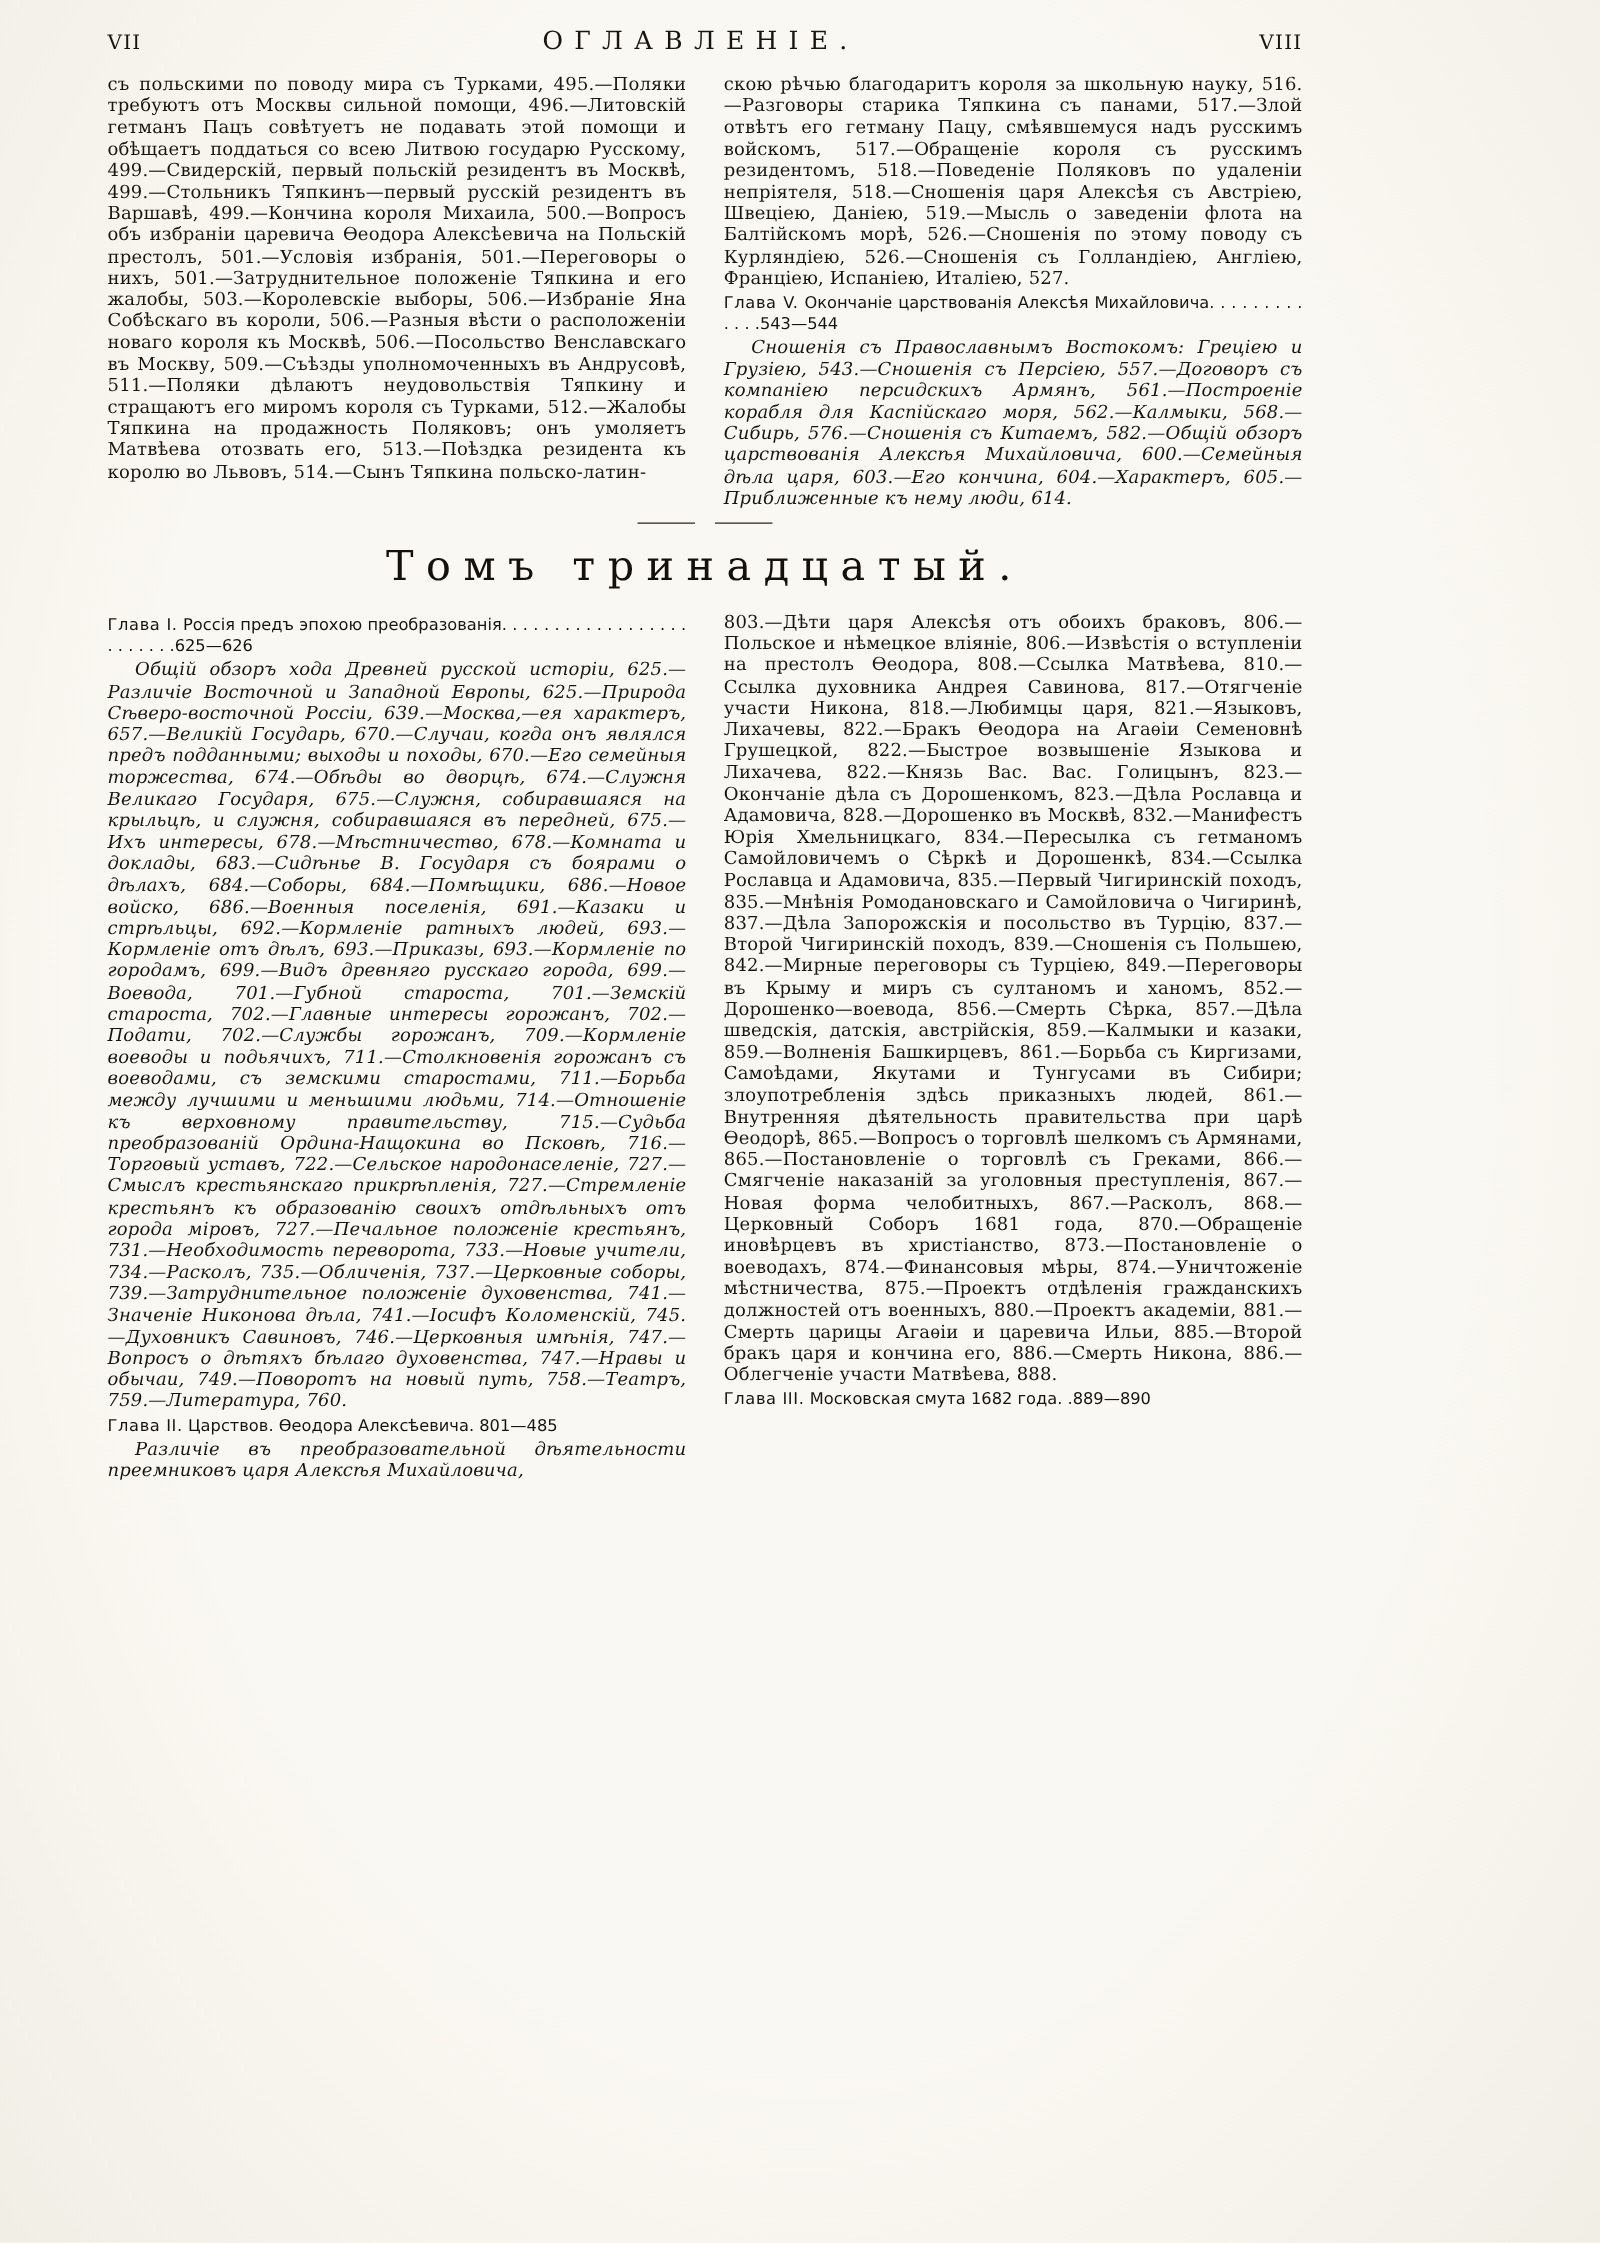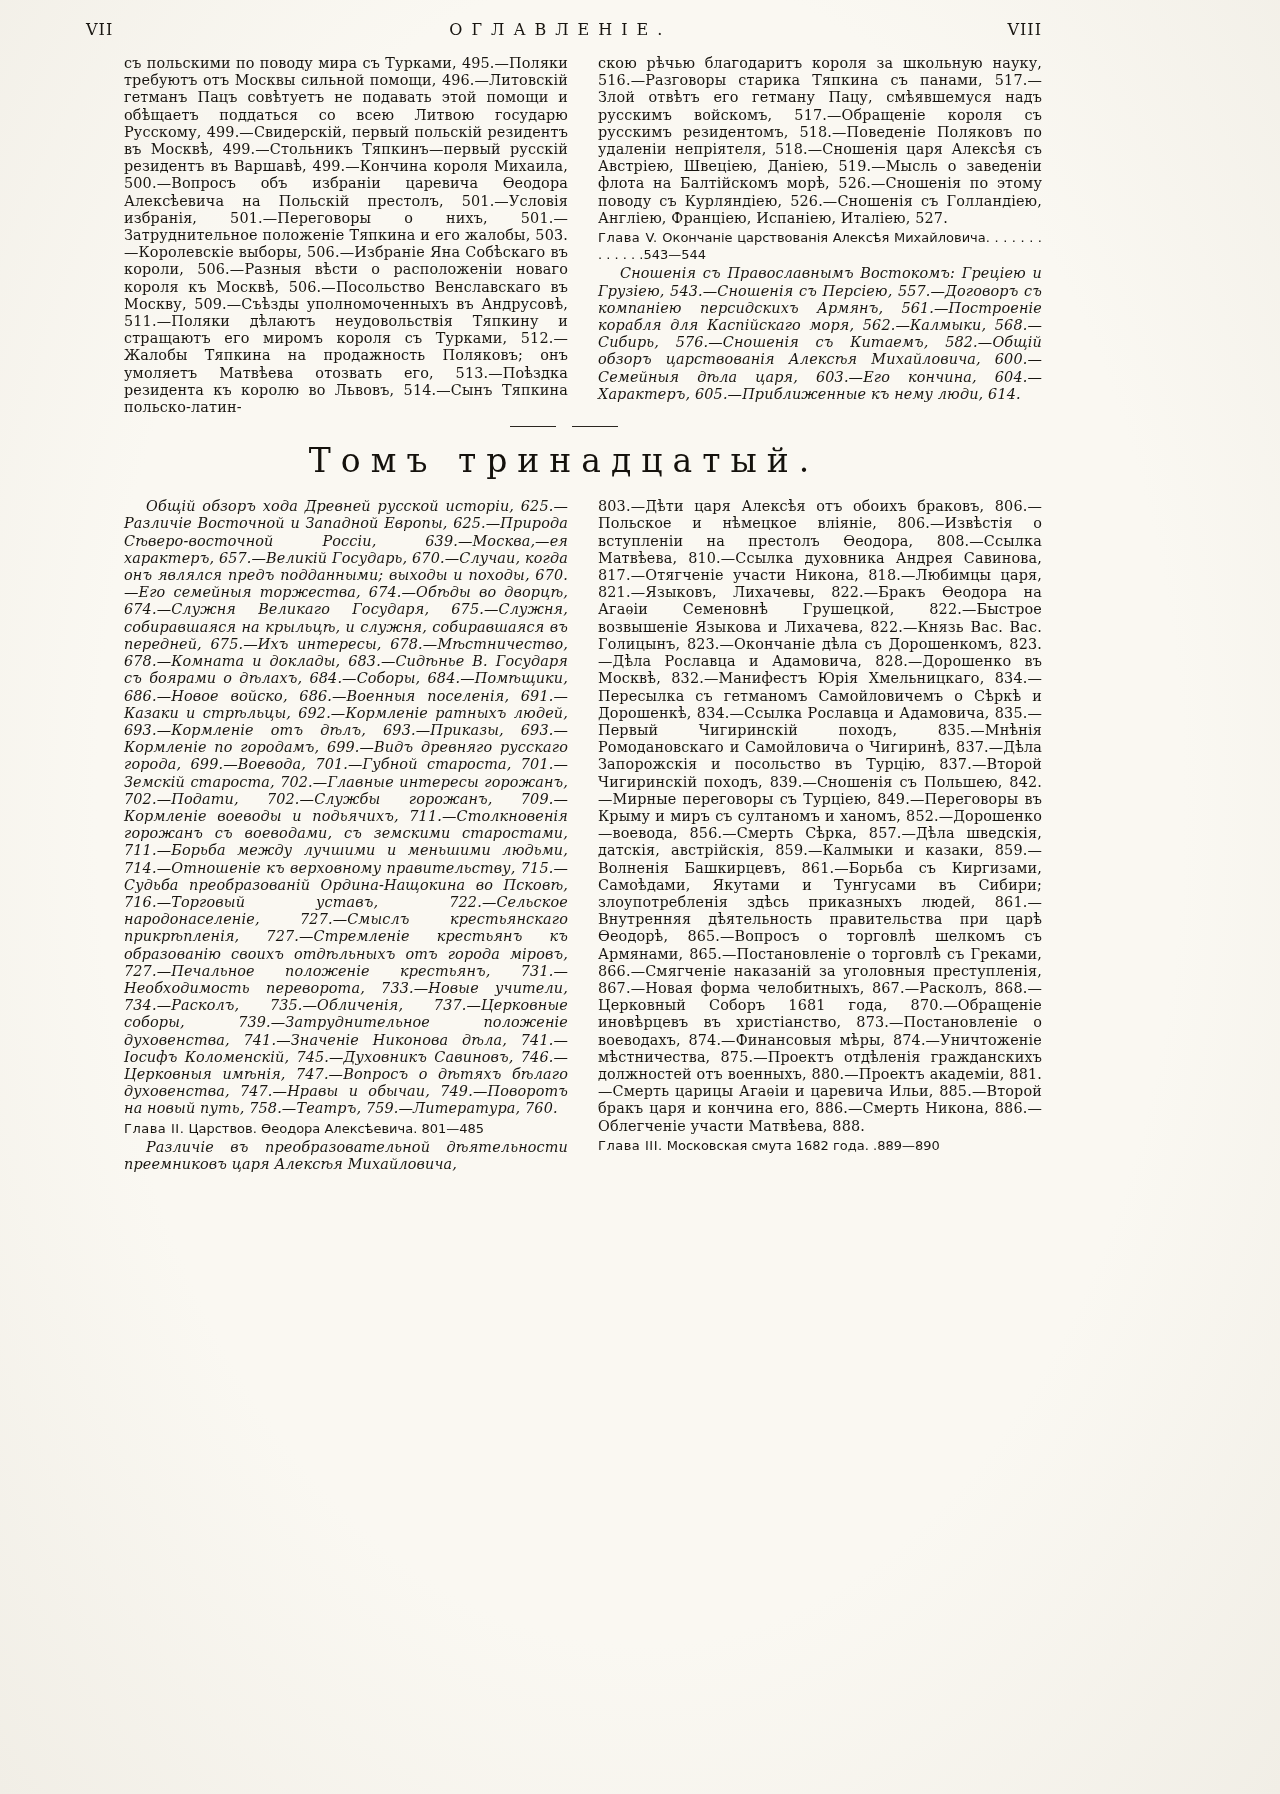--- a/index.html
+++ b/index.html
@@ -30,28 +30,27 @@
     justify-content: space-between;
     align-items: baseline;
     font-size: 16px;
     margin-bottom: 16px;
   }
   .pageno {
     font-size: 16px;
     letter-spacing: 1px;
   }
   .running-head {
-    font-size: 16px;
+    font-size: 20px;
     letter-spacing: 9px;
     text-align: center;
   }
   .cols {
     display: flex;
     gap: 30px;
-    margin-left: 38px;
   }
   .col {
     width: 463px;
     text-align: justify;
     font-size: 14.4px;
     line-height: 17.2px;
     letter-spacing: 0.15px;
   }
   .col p {
     margin: 0;
@@ -120,20 +119,21 @@
 
     <div class="section-divider">
       <span></span>
       <span></span>
     </div>
 
     <div class="volume-title">Томъ тринадцатый.</div>
 
     <div class="cols main-cols">
       <div class="col">
+        <p class="chapter"><span class="ch-label">Глава I.</span> <span class="ch-title">Россія предъ эпохою преобразованія</span><span class="ch-leader">. . . . . . . . . . . . . . . . . . . . . . . . .</span><span class="ch-pages">625—626</span></p>
         <p class="indent">Общій обзоръ хода Древней русской исторіи, 625.—Различіе Восточной и Западной Европы, 625.—Природа Сѣверо-восточной Россіи, 639.—Москва,—ея характеръ, 657.—Великій Государь, 670.—Случаи, когда онъ являлся предъ подданными; выходы и походы, 670.—Его семейныя торжества, 674.—Обѣды во дворцѣ, 674.—Служня Великаго Государя, 675.—Служня, собиравшаяся на крыльцѣ, и служня, собиравшаяся въ передней, 675.—Ихъ интересы, 678.—Мѣстничество, 678.—Комната и доклады, 683.—Сидѣнье В. Государя съ боярами о дѣлахъ, 684.—Соборы, 684.—Помѣщики, 686.—Новое войско, 686.—Военныя поселенія, 691.—Казаки и стрѣльцы, 692.—Кормленіе ратныхъ людей, 693.—Кормленіе отъ дѣлъ, 693.—Приказы, 693.—Кормленіе по городамъ, 699.—Видъ древняго русскаго города, 699.—Воевода, 701.—Губной староста, 701.—Земскій староста, 702.—Главные интересы горожанъ, 702.—Подати, 702.—Службы горожанъ, 709.—Кормленіе воеводы и подьячихъ, 711.—Столкновенія горожанъ съ воеводами, съ земскими старостами, 711.—Борьба между лучшими и меньшими людьми, 714.—Отношеніе къ верховному правительству, 715.—Судьба преобразованій Ордина-Нащокина во Псковѣ, 716.—Торговый уставъ, 722.—Сельское народонаселеніе, 727.—Смыслъ крестьянскаго прикрѣпленія, 727.—Стремленіе крестьянъ къ образованію своихъ отдѣльныхъ отъ города міровъ, 727.—Печальное положеніе крестьянъ, 731.—Необходимость переворота, 733.—Новые учители, 734.—Расколъ, 735.—Обличенія, 737.—Церковные соборы, 739.—Затруднительное положеніе духовенства, 741.—Значеніе Никонова дѣла, 741.—Іосифъ Коломенскій, 745.—Духовникъ Савиновъ, 746.—Церковныя имѣнія, 747.—Вопросъ о дѣтяхъ бѣлаго духовенства, 747.—Нравы и обычаи, 749.—Поворотъ на новый путь, 758.—Театръ, 759.—Литература, 760.</p>
         <p class="chapter"><span class="ch-label">Глава II.</span> <span class="ch-title">Царствов. Ѳеодора Алексѣевича.</span><span class="ch-leader"></span> <span class="ch-pages">801—485</span></p>
         <p class="indent">Различіе въ преобразовательной дѣятельности преемниковъ царя Алексѣя Михайловича,</p>
       </div>
       <div class="col">
         <p class="cont">803.—Дѣти царя Алексѣя отъ обоихъ браковъ, 806.—Польское и нѣмецкое вліяніе, 806.—Извѣстія о вступленіи на престолъ Ѳеодора, 808.—Ссылка Матвѣева, 810.—Ссылка духовника Андрея Савинова, 817.—Отягченіе участи Никона, 818.—Любимцы царя, 821.—Языковъ, Лихачевы, 822.—Бракъ Ѳеодора на Агаѳіи Семеновнѣ Грушецкой, 822.—Быстрое возвышеніе Языкова и Лихачева, 822.—Князь Вас. Вас. Голицынъ, 823.—Окончаніе дѣла съ Дорошенкомъ, 823.—Дѣла Рославца и Адамовича, 828.—Дорошенко въ Москвѣ, 832.—Манифестъ Юрія Хмельницкаго, 834.—Пересылка съ гетманомъ Самойловичемъ о Сѣркѣ и Дорошенкѣ, 834.—Ссылка Рославца и Адамовича, 835.—Первый Чигиринскій походъ, 835.—Мнѣнія Ромодановскаго и Самойловича о Чигиринѣ, 837.—Дѣла Запорожскія и посольство въ Турцію, 837.—Второй Чигиринскій походъ, 839.—Сношенія съ Польшею, 842.—Мирные переговоры съ Турціею, 849.—Переговоры въ Крыму и миръ съ султаномъ и ханомъ, 852.—Дорошенко—воевода, 856.—Смерть Сѣрка, 857.—Дѣла шведскія, датскія, австрійскія, 859.—Калмыки и казаки, 859.—Волненія Башкирцевъ, 861.—Борьба съ Киргизами, Самоѣдами, Якутами и Тунгусами въ Сибири; злоупотребленія здѣсь приказныхъ людей, 861.—Внутренняя дѣятельность правительства при царѣ Ѳеодорѣ, 865.—Вопросъ о торговлѣ шелкомъ съ Армянами, 865.—Постановленіе о торговлѣ съ Греками, 866.—Смягченіе наказаній за уголовныя преступленія, 867.—Новая форма челобитныхъ, 867.—Расколъ, 868.—Церковный Соборъ 1681 года, 870.—Обращеніе иновѣрцевъ въ христіанство, 873.—Постановленіе о воеводахъ, 874.—Финансовыя мѣры, 874.—Уничтоженіе мѣстничества, 875.—Проектъ отдѣленія гражданскихъ должностей отъ военныхъ, 880.—Проектъ академіи, 881.—Смерть царицы Агаѳіи и царевича Ильи, 885.—Второй бракъ царя и кончина его, 886.—Смерть Никона, 886.—Облегченіе участи Матвѣева, 888.</p>
         <p class="chapter"><span class="ch-label">Глава III.</span> <span class="ch-title">Московская смута 1682 года.</span><span class="ch-leader"> .</span><span class="ch-pages">889—890</span></p>
       </div>
     </div>
 

